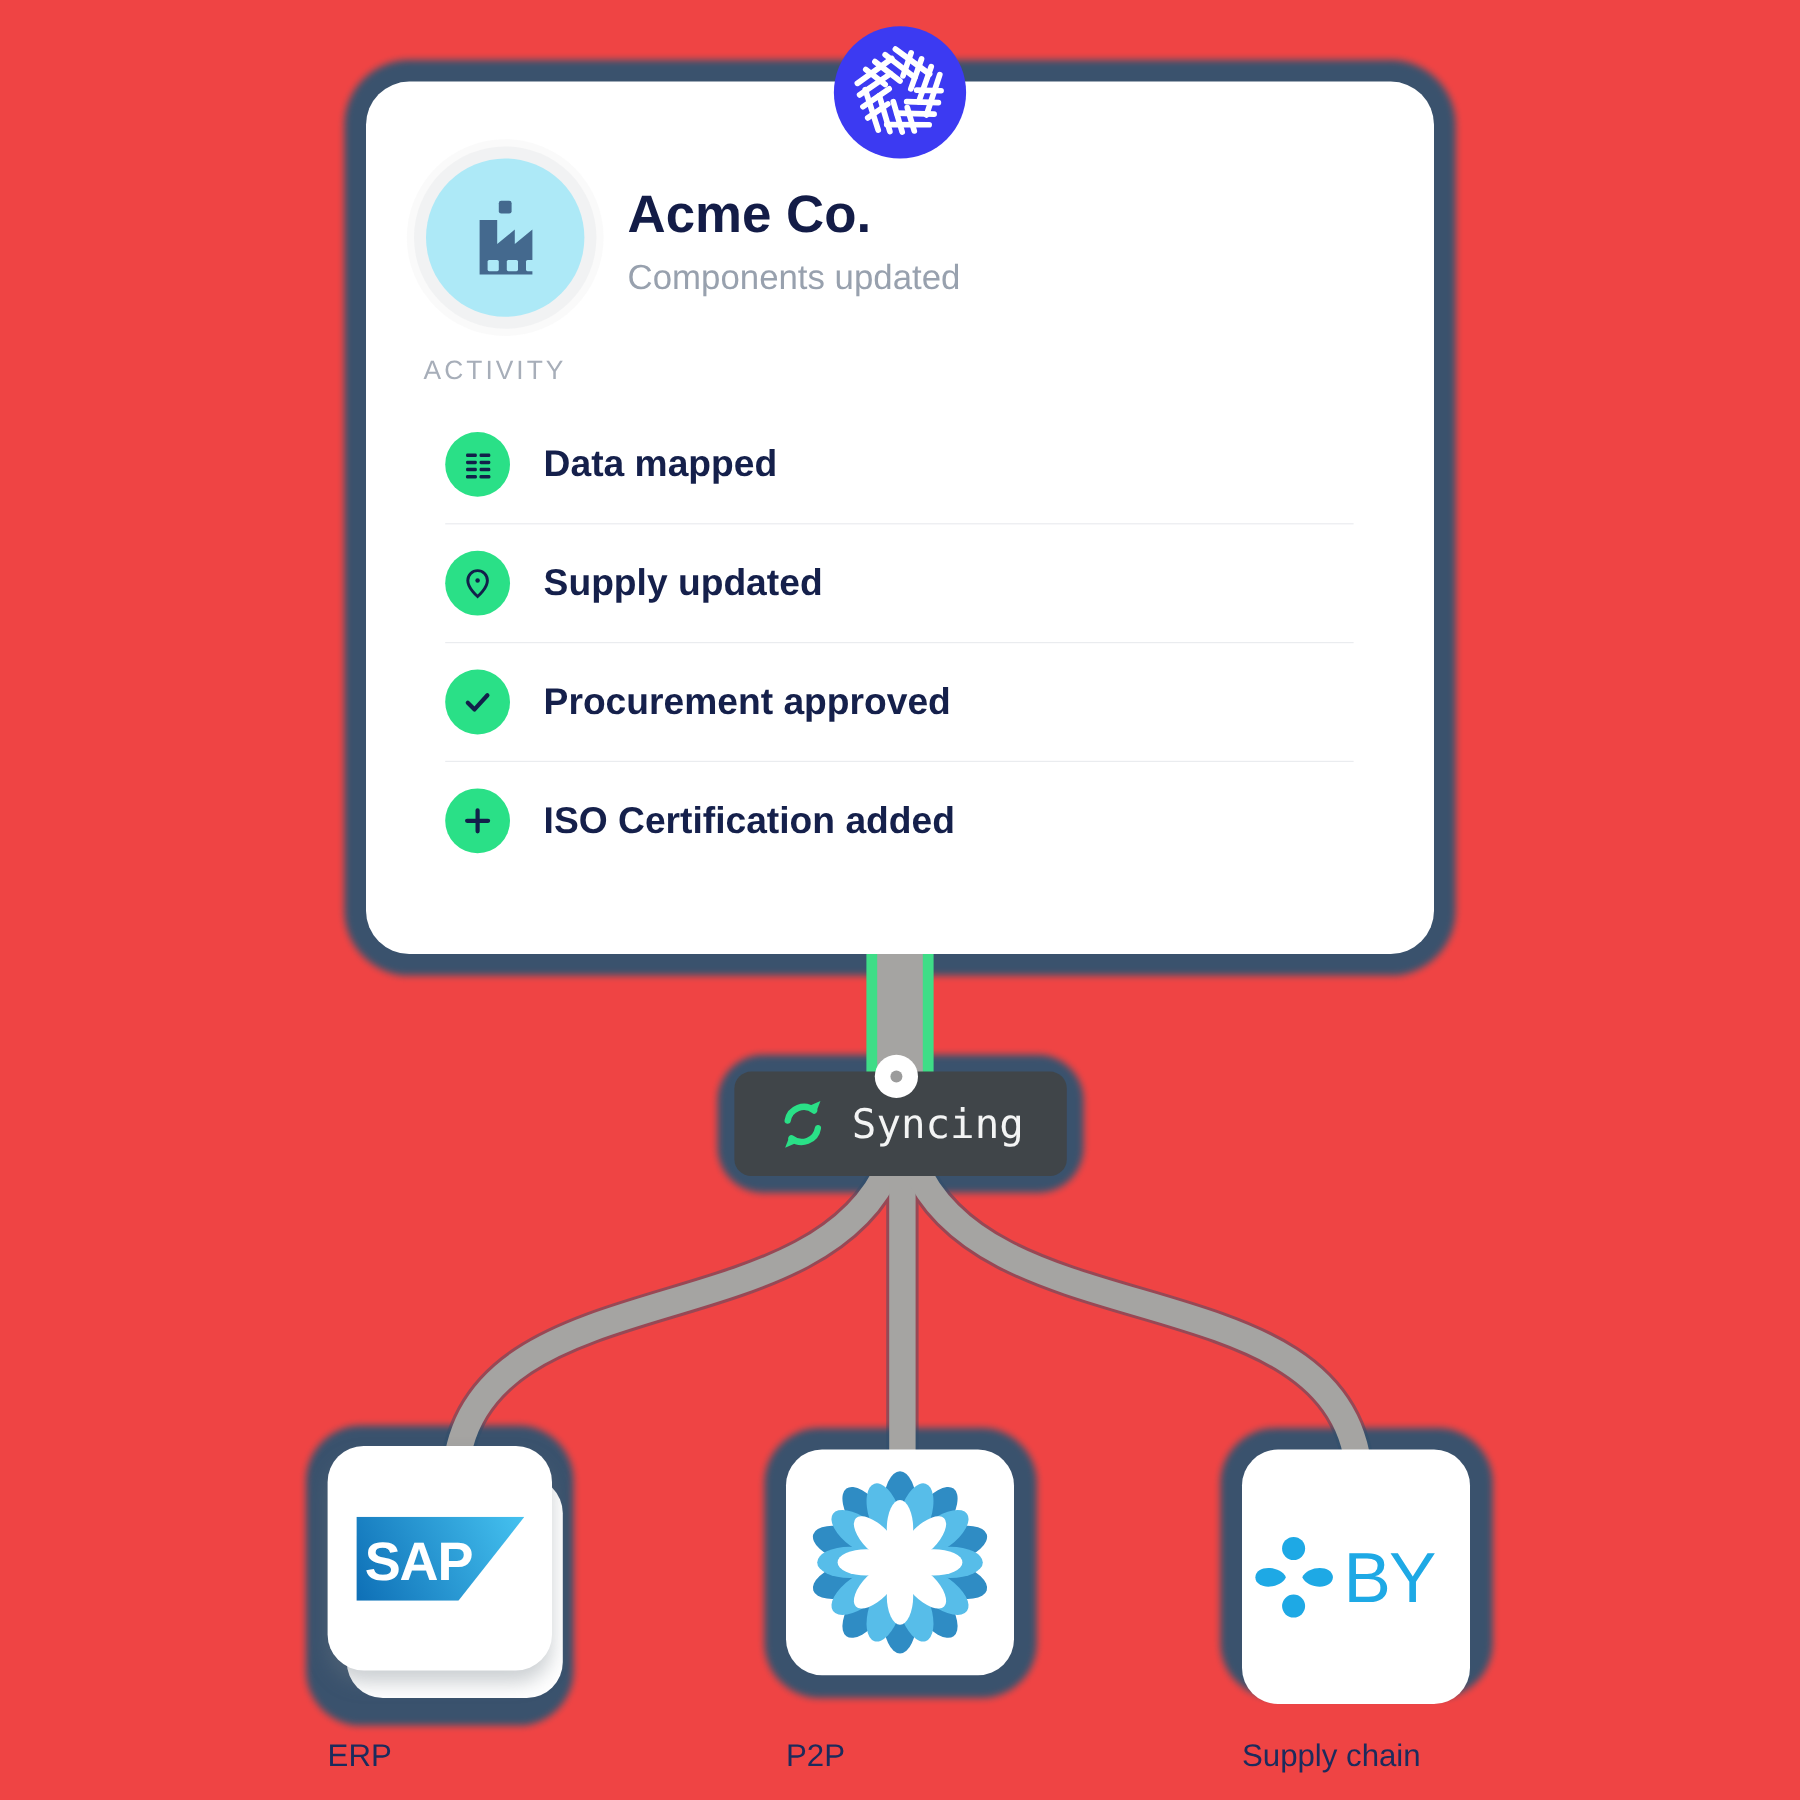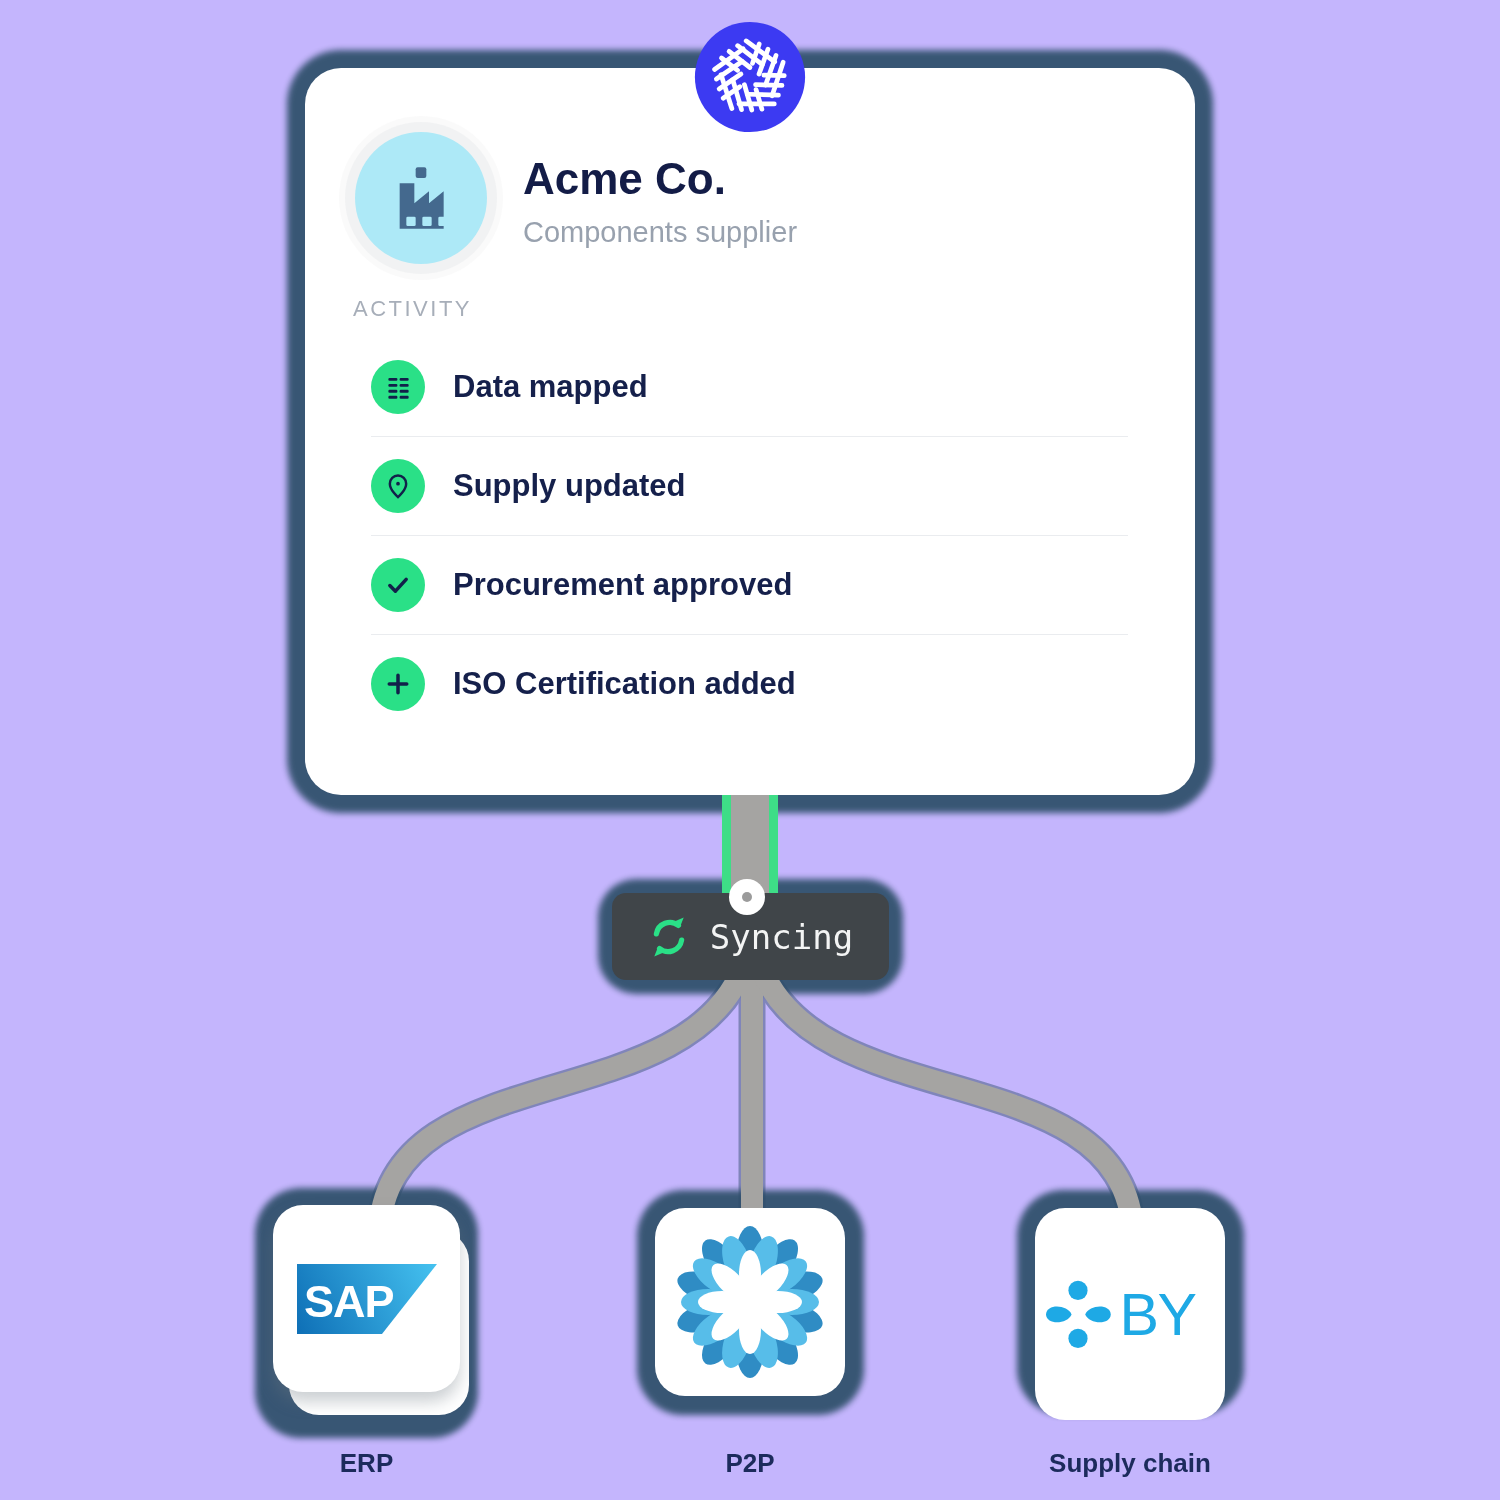--- a/index.html
+++ b/index.html
@@ -1,16 +1,16 @@
 <!DOCTYPE html>
 <html><head>
 <meta charset="utf-8">
 <style>
   html,body{margin:0;padding:0;background:#000;}
-  .stage{position:relative;width:1500px;height:1500px;background:#c4b5fd;overflow:hidden;
+  .stage{position:relative;width:1500px;height:1500px;background:#ef4444;overflow:hidden;
          font-family:"Liberation Sans",sans-serif;}
   
   .halo{position:absolute;background:#33536f;filter:blur(3px);opacity:.96;z-index:1;}
   
   .lines{position:absolute;left:0;top:0;z-index:2;}
   .card{position:absolute;background:#fff;z-index:3;}
   
   .supplier-card{left:305px;top:68px;width:890px;height:727px;border-radius:36px;}
   .avatar{position:absolute;left:50px;top:64px;width:132px;height:132px;border-radius:50%;
           background:#ade9f7;display:flex;align-items:center;justify-content:center;
@@ -31,21 +31,21 @@
   .sync-text{font-family:"DejaVu Sans Mono",monospace;font-size:34px;color:#f3f4f4;}
   .conn-dot{position:absolute;left:729px;top:879px;width:36px;height:36px;border-radius:50%;
             background:#fff;z-index:4;display:flex;align-items:center;justify-content:center;}
   .conn-dot-inner{width:10px;height:10px;border-radius:50%;background:#9b9b9b;}
   
   .int-card{border-radius:30px;display:flex;align-items:center;justify-content:center;text-align:center;}
   .sap-front{left:273px;top:1205px;width:187px;height:187px;box-shadow:0 10px 16px rgba(110,120,130,.35);}
   .sap-back{left:289px;top:1231px;width:180px;height:184px;border-radius:30px;}
   .p2p-card{left:655px;top:1208px;width:190px;height:188px;}
   .by-card{left:1035px;top:1208px;width:190px;height:212px;}
-  .int-label{position:absolute;z-index:3;font-size:26px;font-weight:bold;color:#1c2b5c;text-align:center;}
+  .int-label{position:absolute;z-index:3;font-size:26px;font-weight:normal;color:#1c2b5c;text-align:left;}
   .lbl-erp{left:273px;top:1448px;width:187px;}
   .lbl-p2p{left:655px;top:1448px;width:190px;}
   .lbl-sc{left:1035px;top:1448px;width:190px;}
   
   .brand-badge{position:absolute;left:693px;top:20px;width:114px;height:114px;z-index:5;}
 </style>
 </head>
 <body>
 
 <div class="stage">
@@ -82,21 +82,21 @@
           <path d="M14 19 h11 v15 l11 -9 v9 l11 -9 v28 H14 Z"></path>
         </g>
         <g fill="#ade9f7">
           <rect x="19" y="44" width="7" height="7" rx="1"></rect>
           <rect x="31" y="44" width="7" height="7" rx="1"></rect>
           <rect x="43" y="44" width="7" height="7" rx="1"></rect>
         </g>
       </svg>
     </div>
     <div class="sup-name">Acme Co.</div>
-    <div class="sup-type">Components supplier</div>
+    <div class="sup-type">Components updated</div>
     <div class="activity-label">ACTIVITY</div>
 
     <div class="activity-list">
       <div class="activity-row">
         <div class="act-icon">
           <svg width="27" height="27" viewBox="0 0 24 24" fill="#12204a">
             <rect x="3" y="3.5" width="8" height="2.6" rx="1"></rect>
               <rect x="13" y="3.5" width="8" height="2.6" rx="1"></rect>
             <rect x="3" y="8.8" width="8" height="2.6" rx="1"></rect>
               <rect x="13" y="8.8" width="8" height="2.6" rx="1"></rect>

